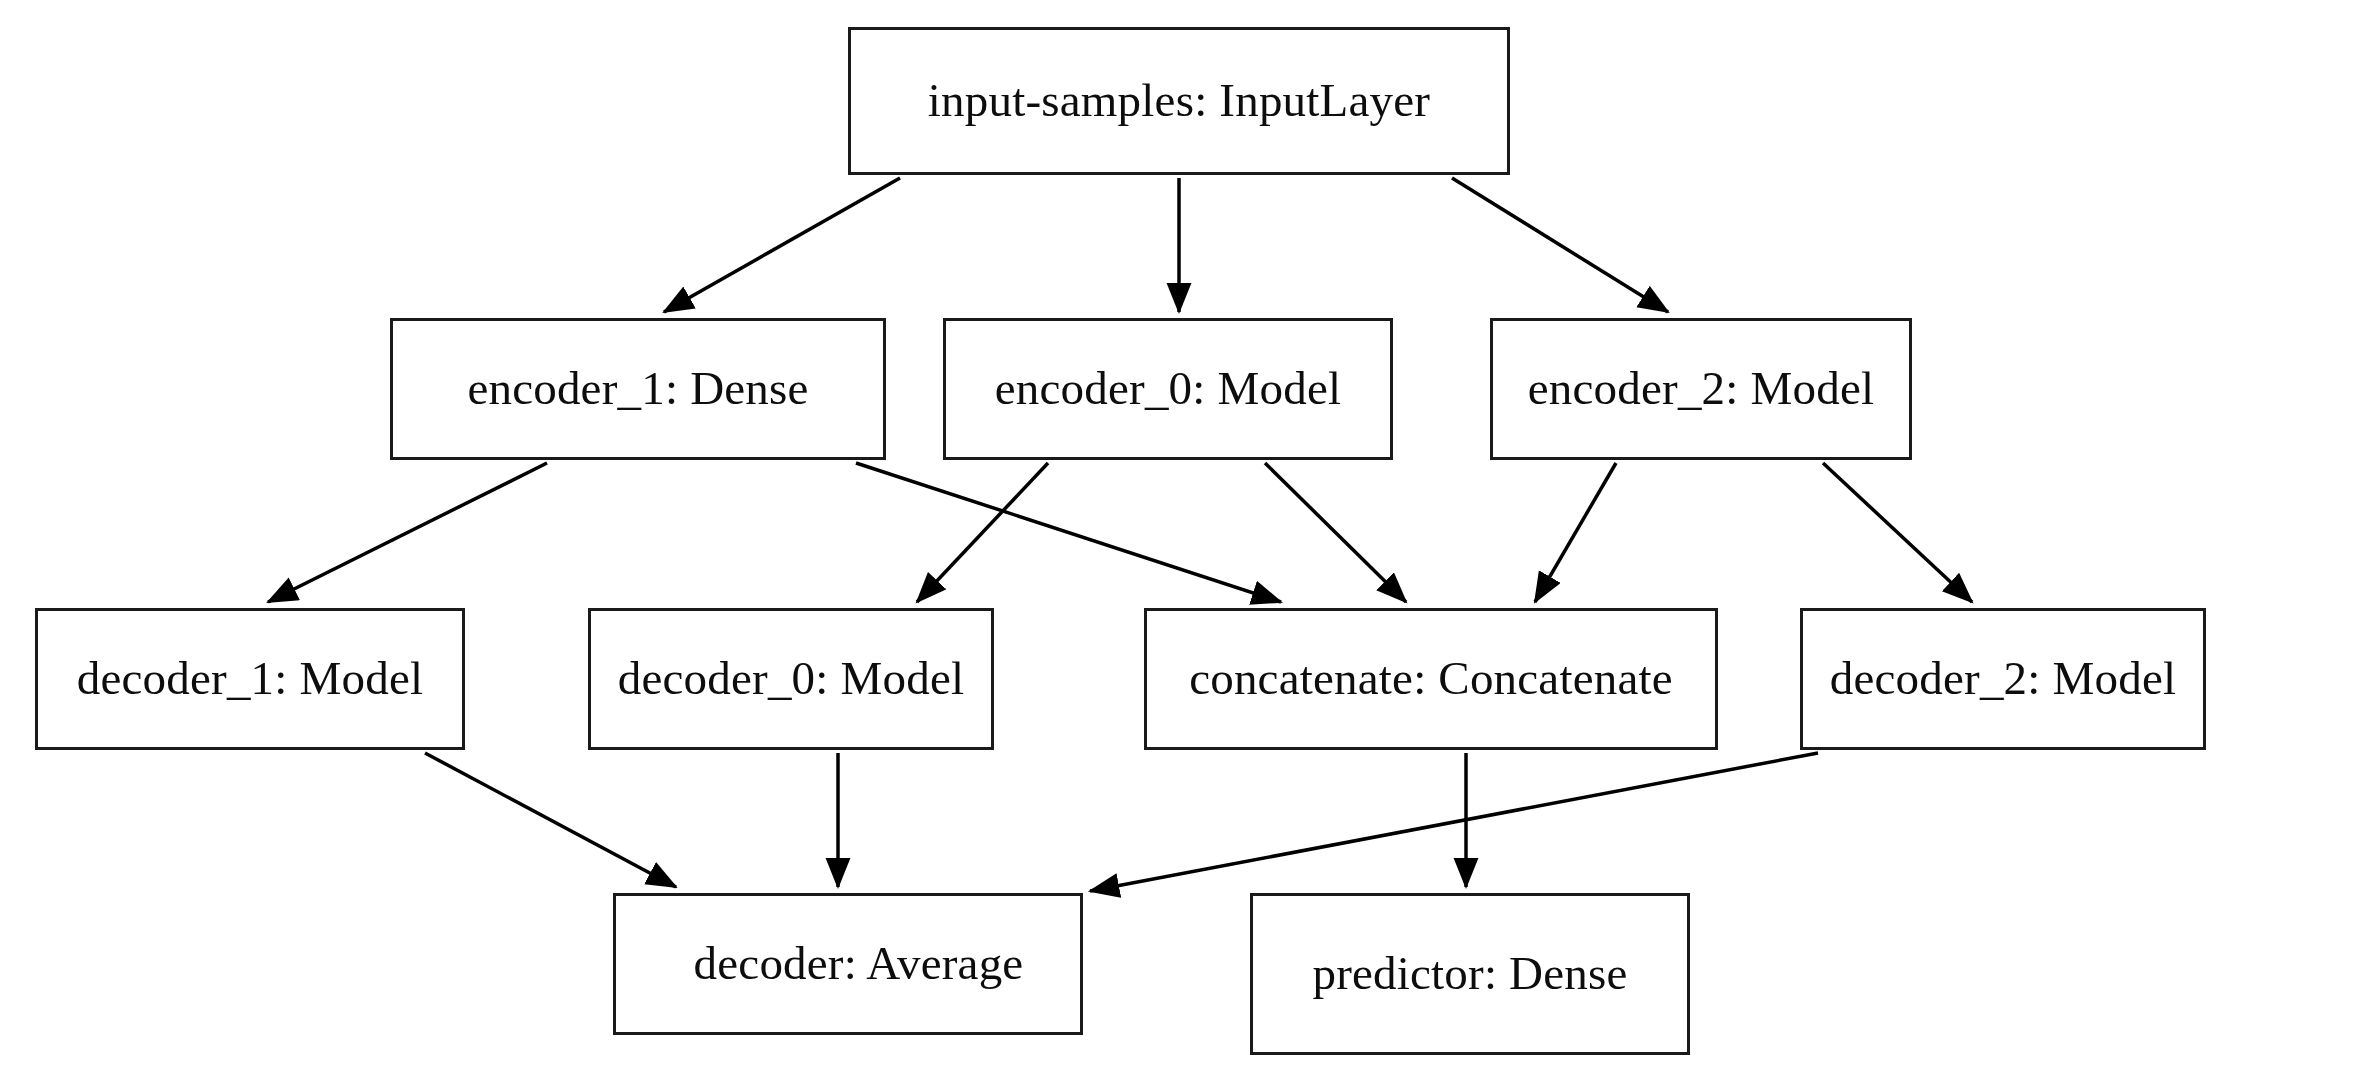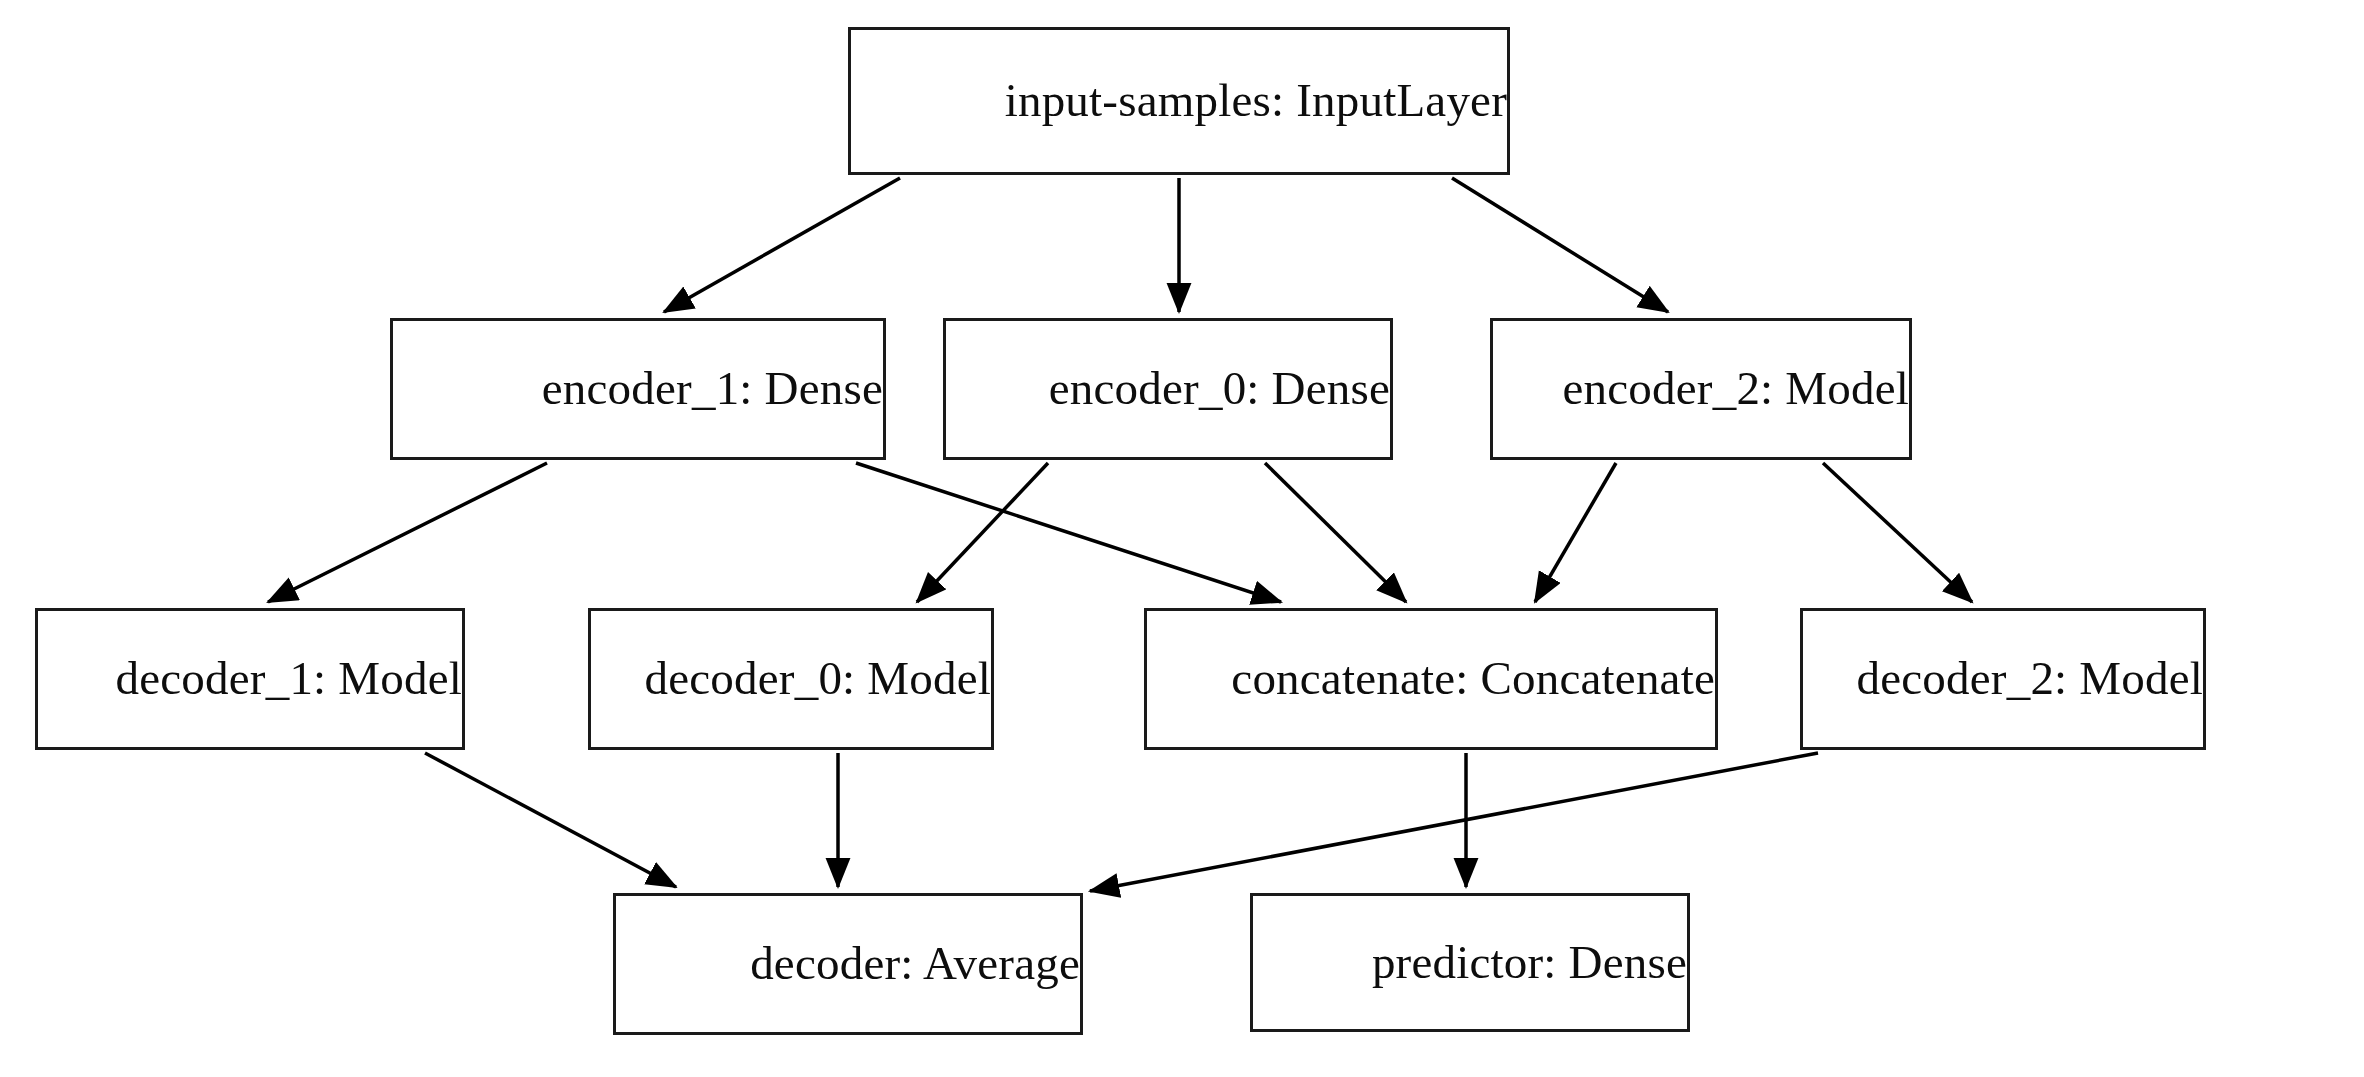--- a/index.html
+++ b/index.html
@@ -23,21 +23,21 @@
     height: 1077px;
     pointer-events: none;
   }
   .node {
     position: absolute;
     box-sizing: border-box;
     border: 3px solid #1a1a1a;
     background: #ffffff;
     display: flex;
     align-items: center;
-    justify-content: flex-end;
+    justify-content: center;
     color: #0d0d0d;
     font-size: 47px;
     line-height: 1.1;
     white-space: nowrap;
     letter-spacing: 0.2px;
     font-family: Liberation Serif, serif;
   }
   .node-label {
     display: block;
   }
@@ -72,21 +72,21 @@
 
   <div class="node" style="left: 848px; top: 27px; width: 662px; height: 148px; border-color: rgb(26, 26, 26); background: rgb(255, 255, 255); color: rgb(13, 13, 13);">
     <span class="node-label">input-samples: InputLayer</span>
   </div>
 
   <div class="node" style="left: 390px; top: 318px; width: 496px; height: 142px; border-color: rgb(26, 26, 26); background: rgb(255, 255, 255); color: rgb(13, 13, 13);">
     <span class="node-label">encoder_1: Dense</span>
   </div>
 
   <div class="node" style="left: 943px; top: 318px; width: 450px; height: 142px; border-color: rgb(26, 26, 26); background: rgb(255, 255, 255); color: rgb(13, 13, 13);">
-    <span class="node-label">encoder_0: Dense</span>
+    <span class="node-label">encoder_0: Model</span>
   </div>
 
   <div class="node" style="left: 1490px; top: 318px; width: 422px; height: 142px; border-color: rgb(26, 26, 26); background: rgb(255, 255, 255); color: rgb(13, 13, 13);">
     <span class="node-label">encoder_2: Model</span>
   </div>
 
   <div class="node" style="left: 35px; top: 608px; width: 430px; height: 142px; border-color: rgb(26, 26, 26); background: rgb(255, 255, 255); color: rgb(13, 13, 13);">
     <span class="node-label">decoder_1: Model</span>
   </div>
 
@@ -99,17 +99,17 @@
   </div>
 
   <div class="node" style="left: 1768px; top: 608px; width: 406px; height: 142px; border-color: rgb(26, 26, 26); background: rgb(255, 255, 255); color: rgb(13, 13, 13); margin-left: 32px;">
     <span class="node-label">decoder_2: Model</span>
   </div>
 
   <div class="node" style="left: 613px; top: 893px; width: 470px; height: 142px; border-color: rgb(26, 26, 26); background: rgb(255, 255, 255); color: rgb(13, 13, 13); padding-left: 21px;">
     <span class="node-label">decoder: Average</span>
   </div>
 
-  <div class="node" style="left: 1250px; top: 893px; width: 440px; height: 139px; border-color: rgb(26, 26, 26); background: rgb(255, 255, 255); color: rgb(13, 13, 13);">
+  <div class="node" style="left: 1250px; top: 893px; width: 440px; height: 162px; border-color: rgb(26, 26, 26); background: rgb(255, 255, 255); color: rgb(13, 13, 13);">
     <span class="node-label">predictor: Dense</span>
   </div>
 
 </div>
 
 </body></html>

